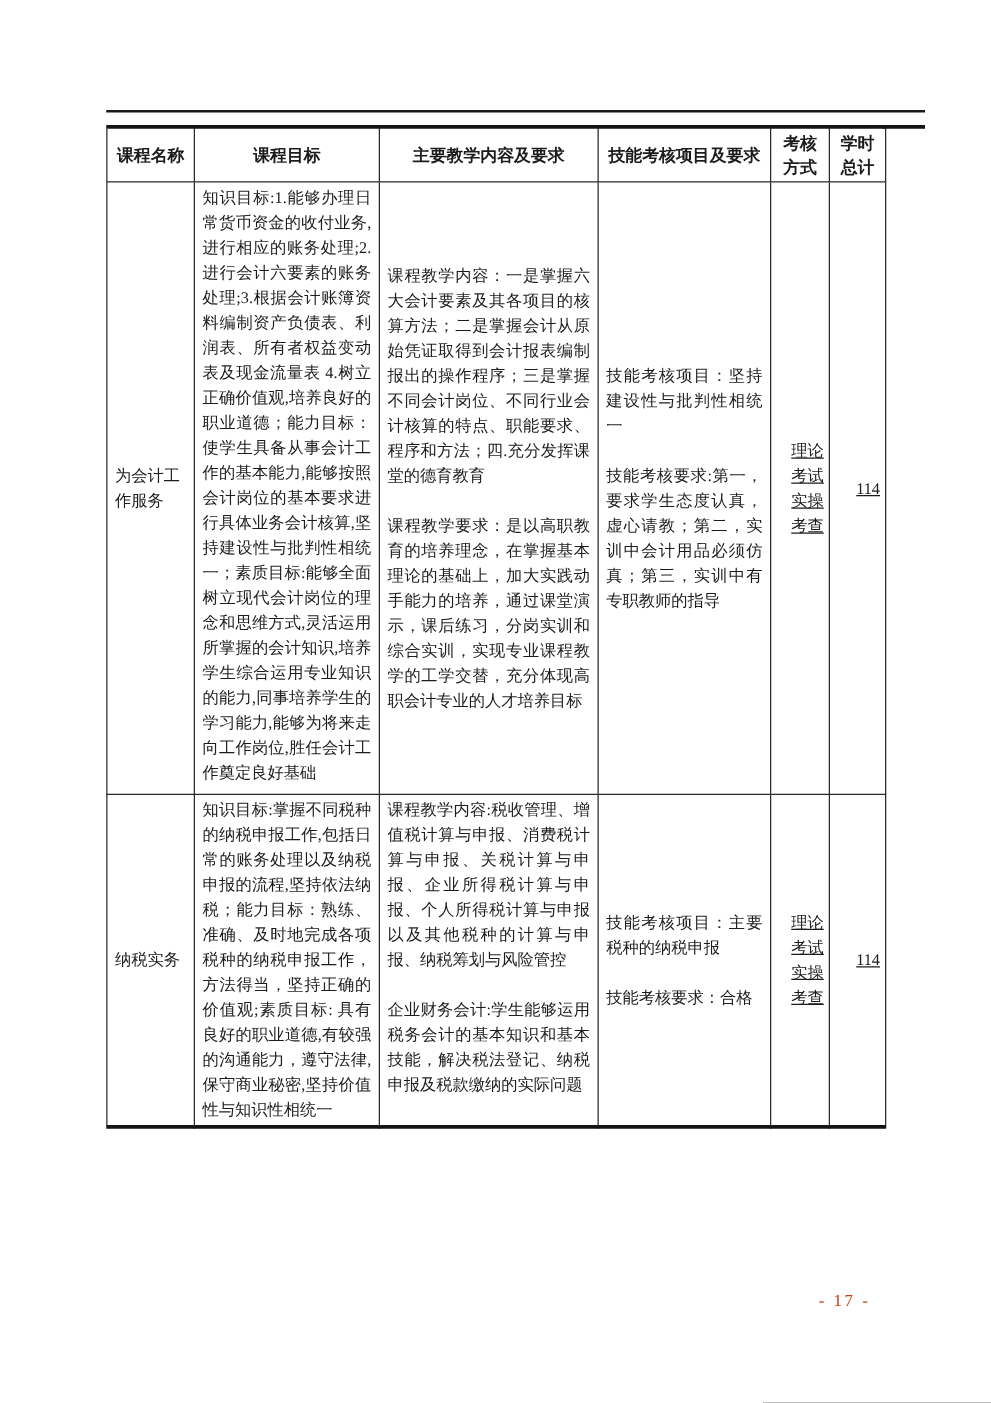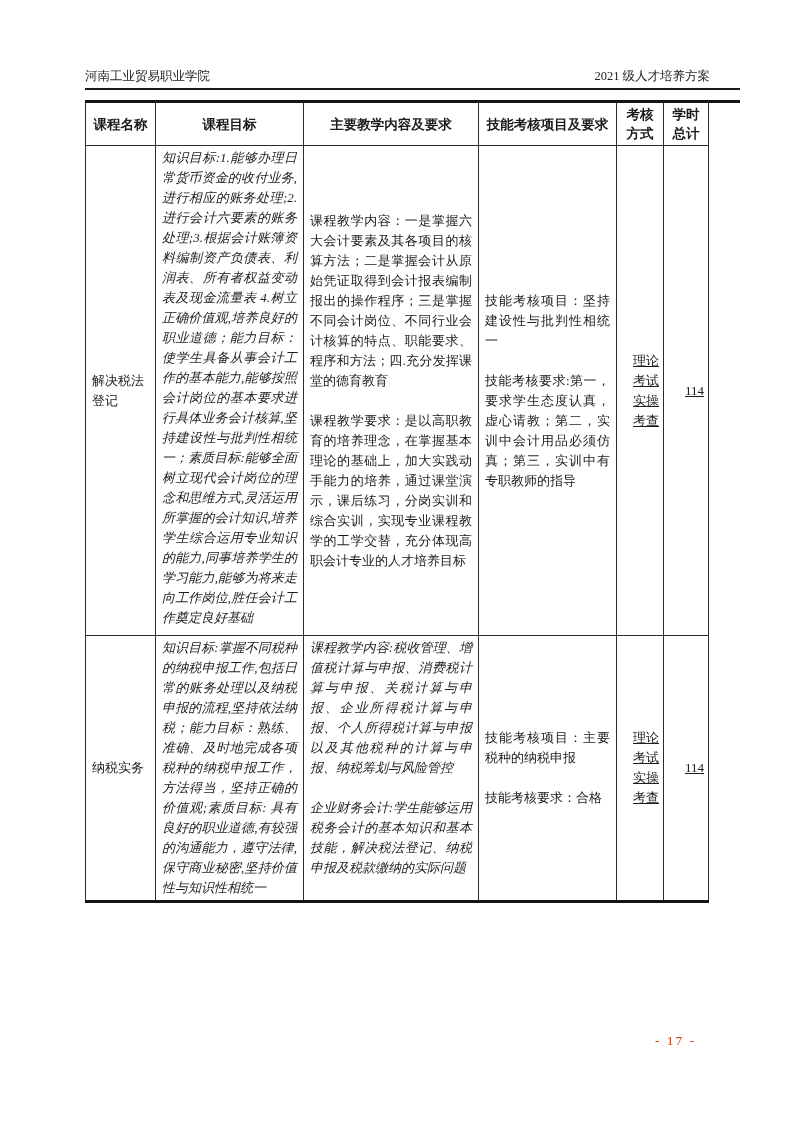--- a/index.html
+++ b/index.html
@@ -45,39 +45,35 @@
     overflow:hidden;
   }
   .course-table th{
     font-weight:bold;text-align:center;font-size:13.5px;line-height:19px;padding:2px 3px;
   }
   tr.hdr{height:44px;}
   tr.r0{height:121px;}
   tr.r1{height:490px;}
   tr.r2{height:255px;}
   tr.r0 td{vertical-align:top;}
-  td.va-top{vertical-align:top;font-style:italic;}
+  td.va-top{vertical-align:top;}
   td.ctr{text-align:right;padding:2px 4px;text-decoration:underline;}
   td.name{text-align:left;}
   .course-table p{margin:0;}
   .course-table p + p{margin-top:20px;}
   .page-number{
     position:absolute;left:655px;top:1033px;
     font-size:13.5px;letter-spacing:2px;color:#c2410c;
   }
 </style>
 </head>
 <body>
 
 <div class="page">
 
-  <div class="page-header">
-    <span>河南工业贸易职业学院</span>
-    <span>2021 级人才培养方案</span>
-  </div>
   <div class="header-rule"></div>
   <div class="top-bar-ext"></div>
 
   <table class="course-table">
     <colgroup>
       <col style="width:70px">
         <col style="width:148px">
         <col style="width:175px">
       <col style="width:138px">
         <col style="width:47px">
@@ -89,21 +85,21 @@
         <th>课程目标</th>
         <th>主要教学内容及要求</th>
         <th>技能考核项目及要求</th>
         <th>考核方式</th>
         <th>学时总计</th>
       </tr>
     </thead>
     <tbody>
 
       <tr class="r1">
-        <td class="name">解决税法登记</td>
+        <td class="name">为会计工作服务</td>
         <td class="va-top">知识目标:1.能够办理日常货币资金的收付业务,进行相应的账务处理;2.进行会计六要素的账务处理;3.根据会计账簿资料编制资产负债表、利润表、所有者权益变动表及现金流量表 4.树立正确价值观,培养良好的职业道德；能力目标：使学生具备从事会计工作的基本能力,能够按照会计岗位的基本要求进行具体业务会计核算,坚持建设性与批判性相统一；素质目标:能够全面树立现代会计岗位的理念和思维方式,灵活运用所掌握的会计知识,培养学生综合运用专业知识的能力,同事培养学生的学习能力,能够为将来走向工作岗位,胜任会计工作奠定良好基础</td>
         <td>
           <p>课程教学内容：一是掌握六大会计要素及其各项目的核算方法；二是掌握会计从原始凭证取得到会计报表编制报出的操作程序；三是掌握不同会计岗位、不同行业会计核算的特点、职能要求、程序和方法；四.充分发挥课堂的德育教育</p>
           <p>课程教学要求：是以高职教育的培养理念，在掌握基本理论的基础上，加大实践动手能力的培养，通过课堂演示，课后练习，分岗实训和综合实训，实现专业课程教学的工学交替，充分体现高职会计专业的人才培养目标</p>
         </td>
         <td>
           <p>技能考核项目：坚持建设性与批判性相统一</p>
           <p>技能考核要求:第一，要求学生态度认真，虚心请教；第二，实训中会计用品必须仿真；第三，实训中有专职教师的指导</p>
         </td>
         <td class="ctr">理论考试实操考查</td>

